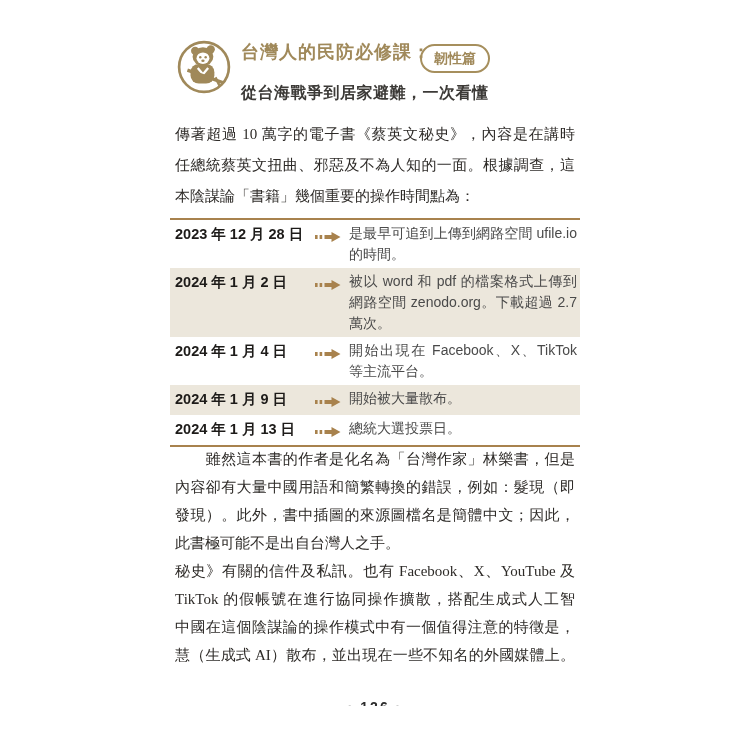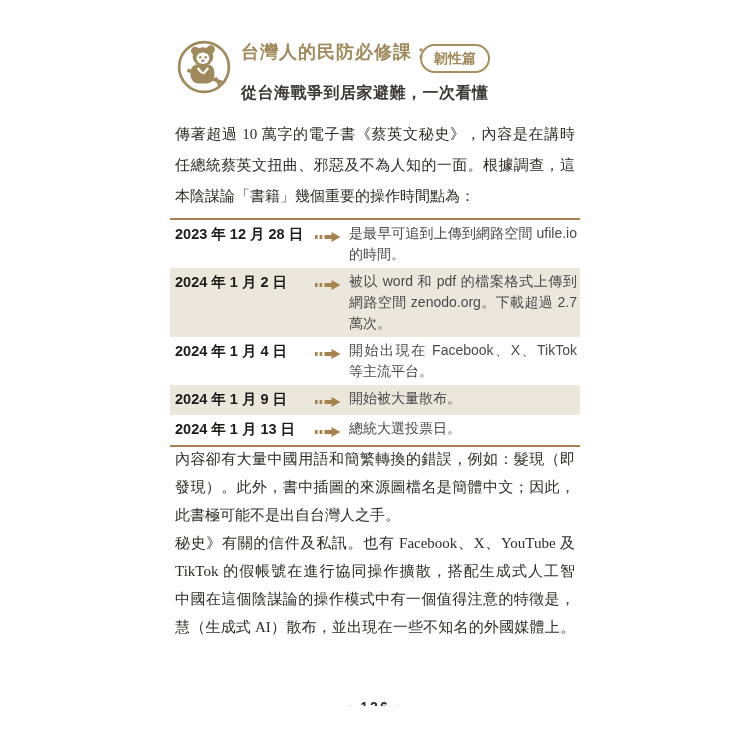--- a/index.html
+++ b/index.html
@@ -135,20 +135,21 @@
             <rect x="0" y="4" width="2.6" height="4"></rect>
             <rect x="4.6" y="4" width="2.6" height="4"></rect>
             <path d="M9.5 4 h7 V1 l9 5 -9 5 V8 h-7 z"></path>
           </svg>
       </div>
       <div class="desc">總統大選投票日。</div>
     </div>
   </section>
 
   <section class="bodytext">
+    <div class="bline j">　　雖然這本書的作者是化名為「台灣作家」林樂書，但是</div>
     <div class="bline j">內容卻有大量中國用語和簡繁轉換的錯誤，例如：髮現（即</div>
     <div class="bline j">發現）。此外，書中插圖的來源圖檔名是簡體中文；因此，</div>
     <div class="bline">此書極可能不是出自台灣人之手。</div>
     <div class="bline j">秘史》有關的信件及私訊。也有 Facebook、X、YouTube 及</div>
     <div class="bline j">TikTok 的假帳號在進行協同操作擴散，搭配生成式人工智</div>
     <div class="bline j">中國在這個陰謀論的操作模式中有一個值得注意的特徵是，</div>
     <div class="bline j">慧（生成式 AI）散布，並出現在一些不知名的外國媒體上。</div>
   </section>
 
   <footer class="pagenum">· 126 ·</footer>

